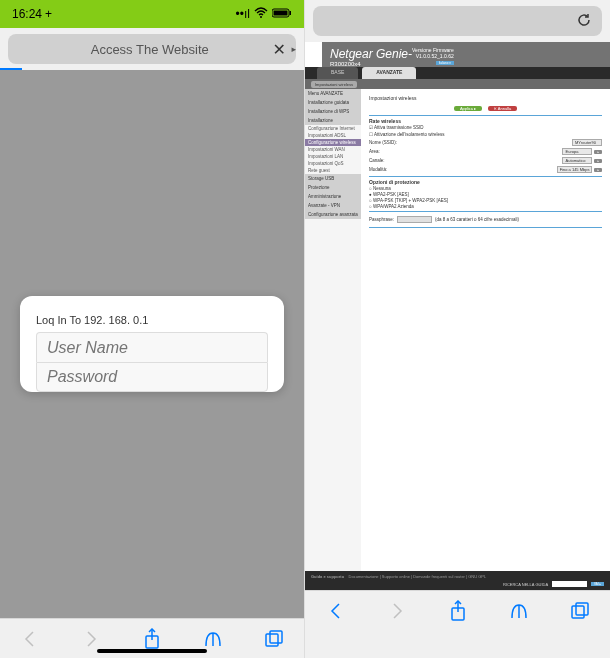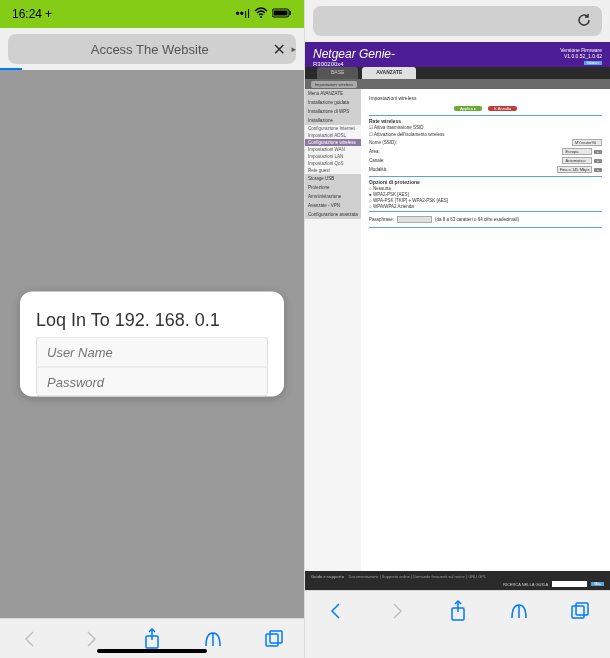--- a/index.html
+++ b/index.html
@@ -95,37 +95,37 @@
       top: 50%;
       left: 50%;
       transform: translate(-50%, -50%);
       background: #fff;
       border-radius: 12px;
       width: 264px;
       padding: 18px 16px 0;
       box-shadow: 0 2px 10px rgba(0,0,0,0.2);
     }
     .dialog-title {
-      font-size: 18px;
+      font-size: 11px;
       color: #333;
       margin-bottom: 6px;
     }
     .dialog-subtitle {
       font-size: 11px;
       color: #b0b0b0;
       margin-bottom: 14px;
     }
     .dialog-input {
       border: 1px solid #ddd;
       background: #f8f8f8;
       border-radius: 4px;
       height: 30px;
       width: 100%;
       padding: 0 10px;
-      font-size: 13px;
+      font-size: 16px;
       color: #aaa;
       font-style: italic;
     }
     .dialog-input:first-of-type {
       border-bottom: none;
       border-radius: 4px 4px 0 0;
     }
     .dialog-input:last-of-type {
       border-radius: 0 0 4px 4px;
     }
@@ -139,27 +139,28 @@
       letter-spacing: 0.5px;
     }
     .content-right {
       height: calc(100% - 28px - 42px - 40px);
       position: relative;
       background: #fff;
       display: flex;
       flex-direction: column;
     }
     .netgear-header {
-      background: #4c1d95;
+      background: #737373;
       color: #fff;
       padding: 5px 8px 0;
       font-size: 12px;
       display: flex;
-      justify-content: space-between;
+      justify-content: flex-start;
       align-items: flex-start;
+      margin-left: 17px;
     }
     .netgear-title {
       font-size: 12px;
       font-style: italic;
       font-weight: 500;
     }
     .netgear-sub {
       font-size: 6px;
       display: block;
     }

